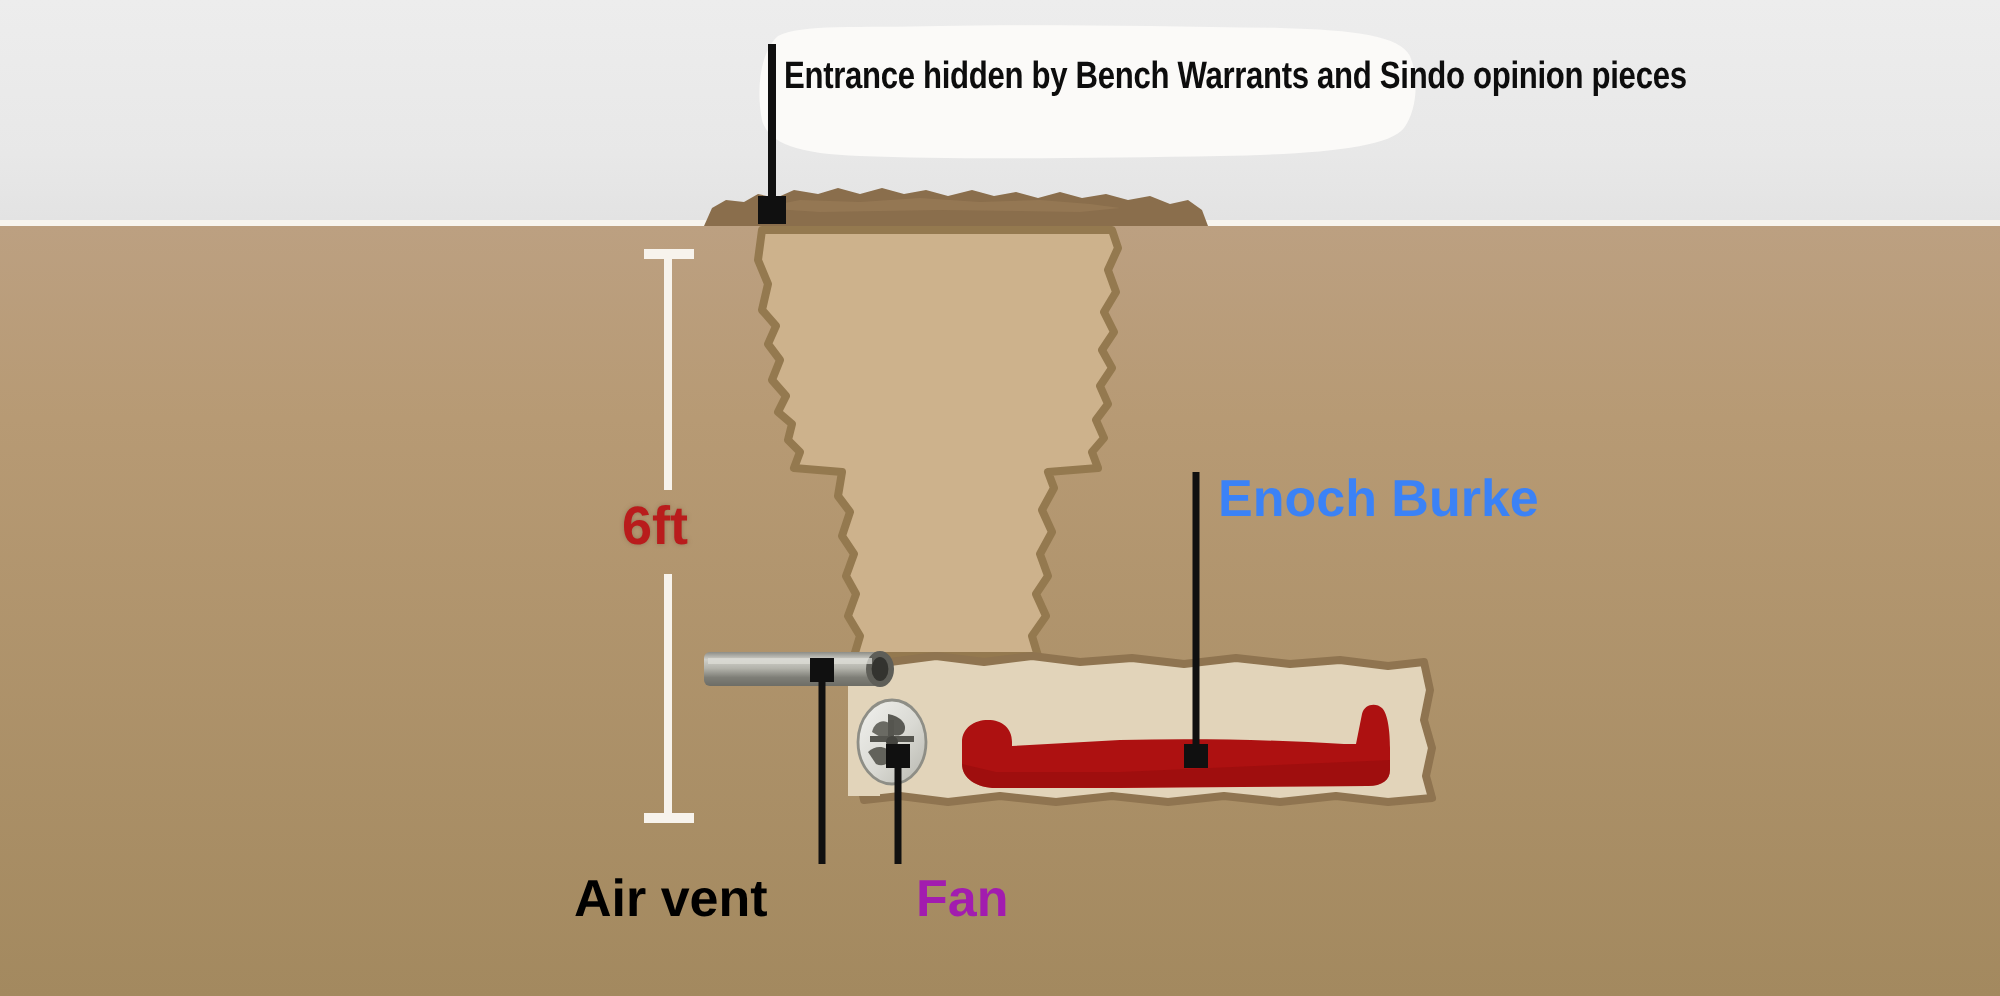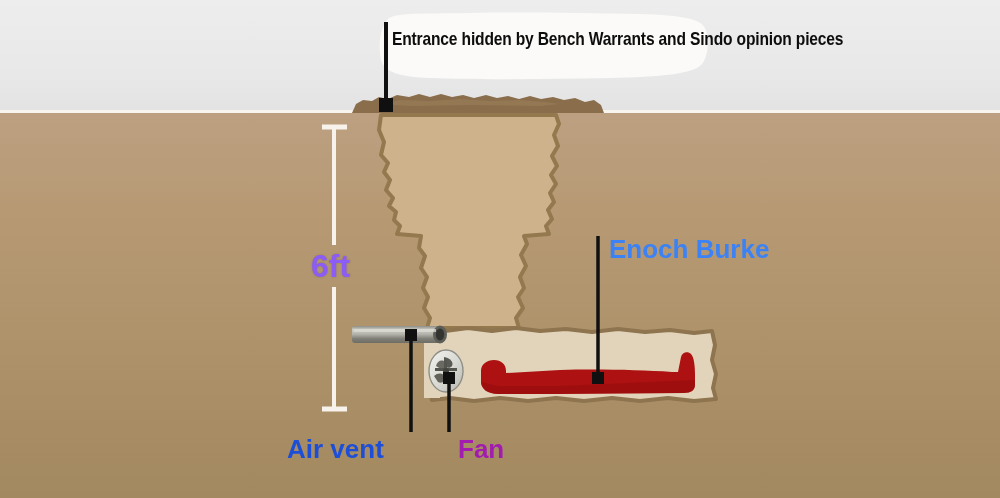--- a/index.html
+++ b/index.html
@@ -55,33 +55,33 @@
   #enoch-label {
     left: 609px;
     top: 236px;
     font-size: 26px;
     color: #3b82f6;
   }
   #airvent-label {
     left: 287px;
     top: 436px;
     font-size: 26px;
-    color: #1d4ed8;
+    color: #000000;
   }
   #fan-label {
     left: 458px;
     top: 436px;
     font-size: 26px;
     color: #a21caf;
   }
   #sixft-label {
     left: 311px;
     top: 250px;
-    font-size: 32px;
-    color: #8b5cf6;
+    font-size: 27px;
+    color: #b91c1c;
     text-shadow: 0 0 2px rgba(120,95,65,0.55);
   }
 </style>
 </head>
 <body>
 
 <div id="stage">
 
   <svg id="diagram-svg" viewBox="0 0 1000 498">
     <defs>

